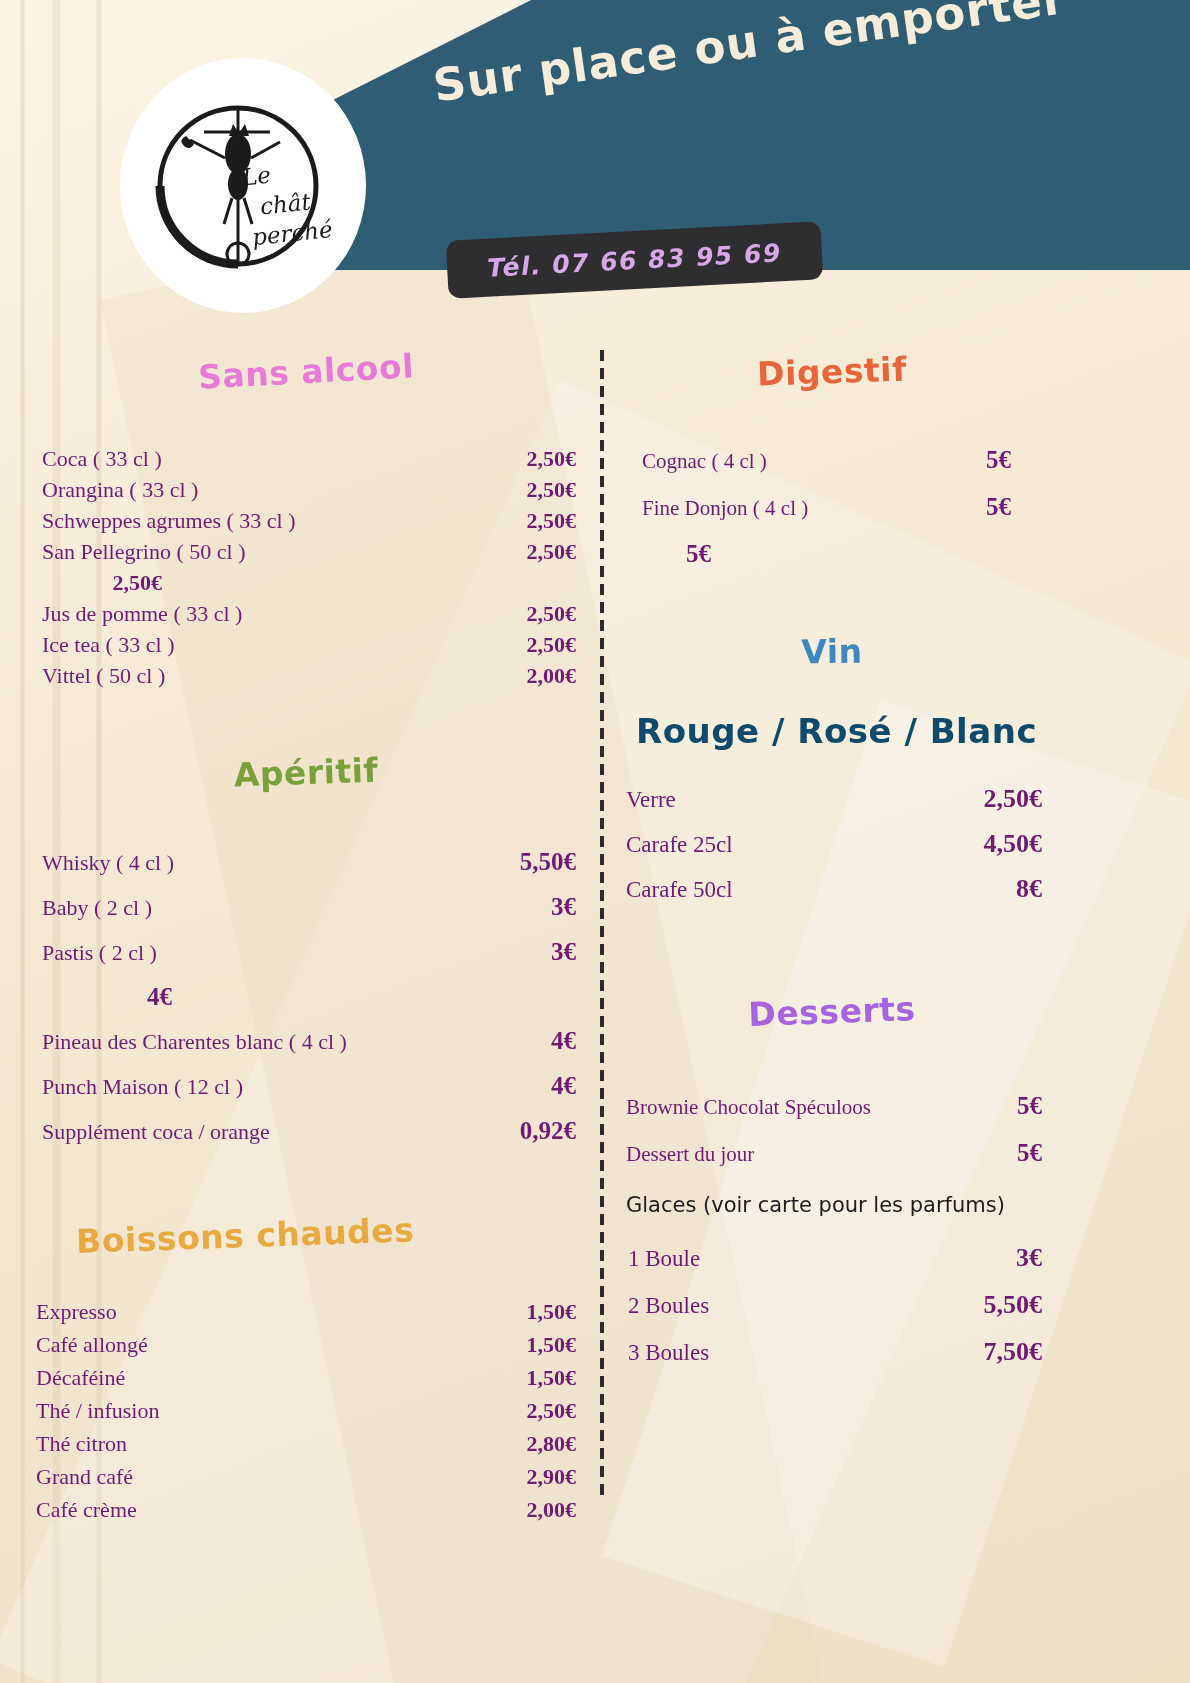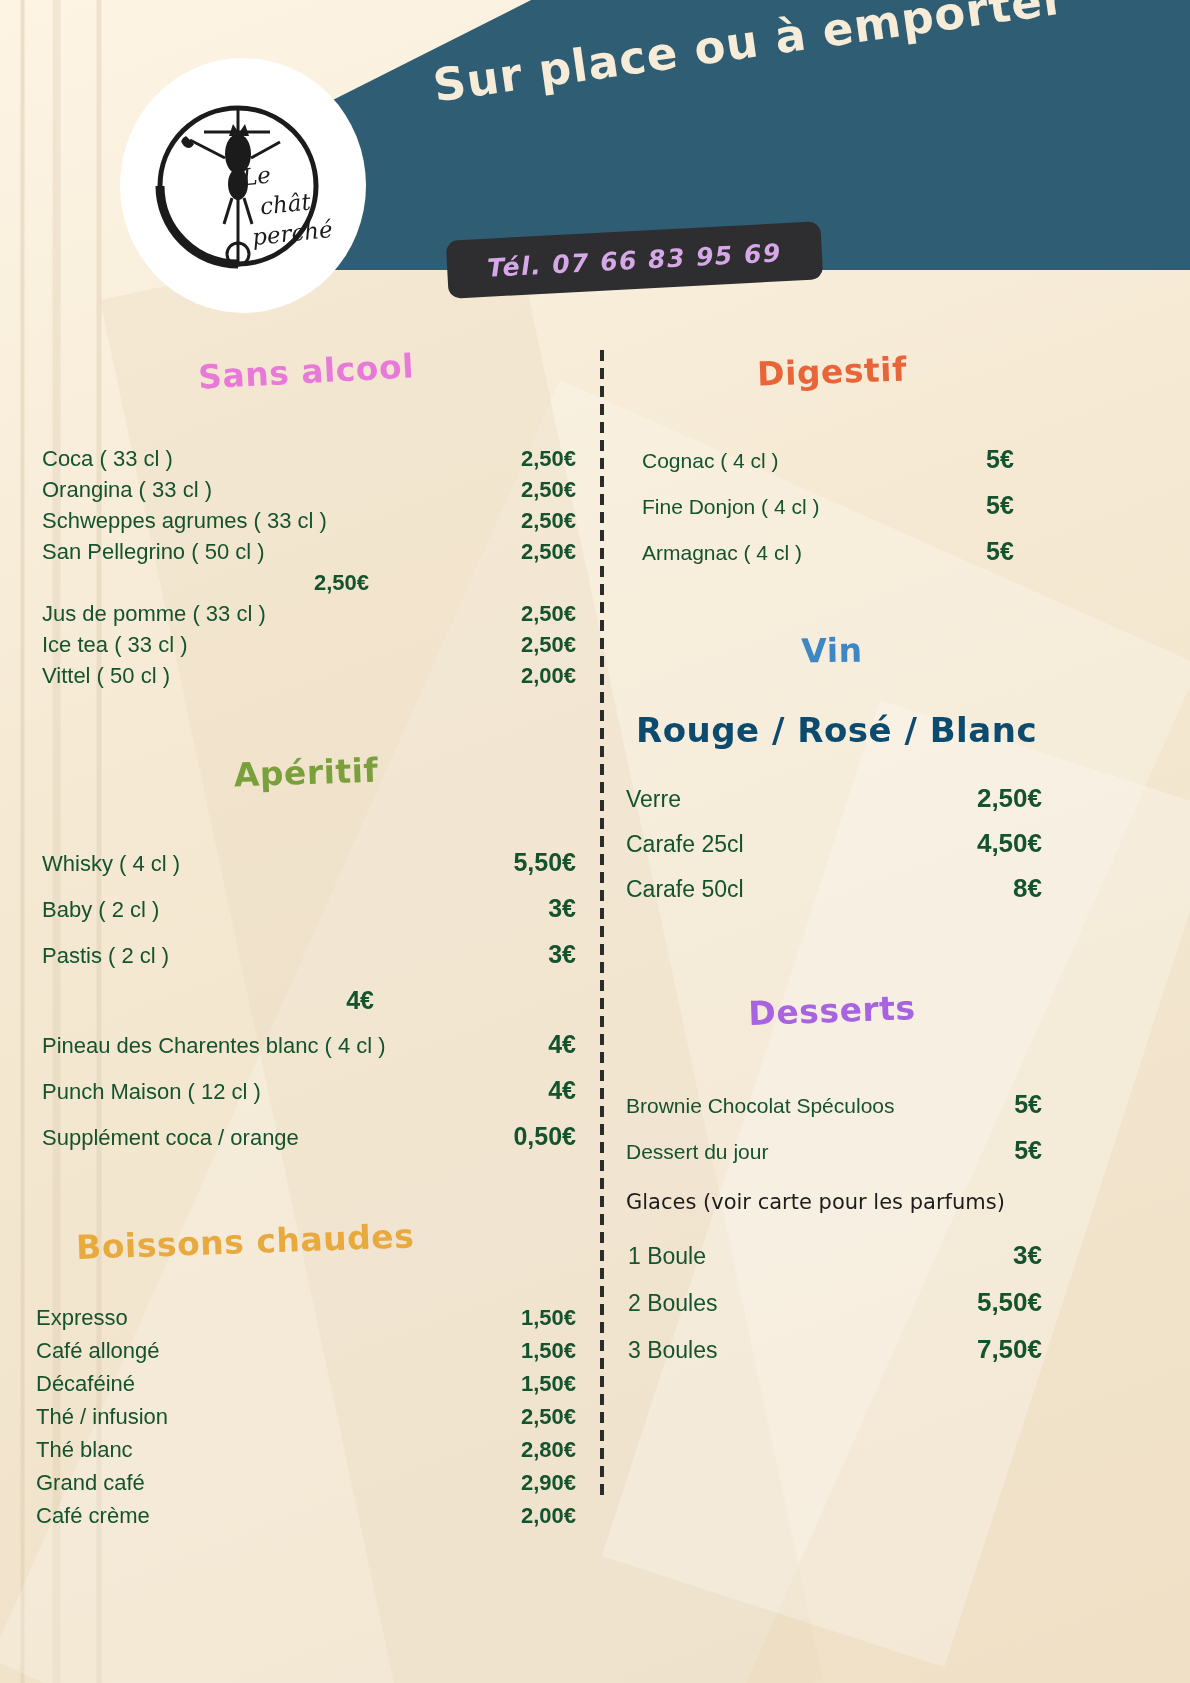--- a/index.html
+++ b/index.html
@@ -174,23 +174,22 @@
   .title-aper { color: #7aa03c; text-align: center; transform: rotate(-2deg); }
   .title-chaudes { color: #e8a93e; text-align: left; transform: rotate(-2deg); padding-left: 40px;}
   .title-dig { color: #e8653a; text-align: center; transform: rotate(-2deg); }
   .title-vin { color: #3f86c4; text-align: center; transform: rotate(-1deg); }
   .title-des { color: #a763e0; text-align: center; transform: rotate(-2deg); }
 
   .menu-list { list-style: none; margin: 0; padding: 0; }
   .menu-row {
     display: flex;
     align-items: baseline;
-    font-family: Liberation Sans, sans-serif;
-    color: #14532d;
-    justify-content: center;
+    font-family: Liberation Serif, serif;
+    color: #701a75;
   }
   .menu-row .nm { flex: 1 1 auto; }
   .menu-row .pr { flex: 0 0 auto; font-weight: bold; text-align: right; }
 
   
   #list-sans { margin-top: 52px; padding-left: 6px; }
   #list-sans .menu-row { font-size: 22px; line-height: 31px; }
   #list-sans .pr { width: 120px; }
 
   
@@ -335,21 +334,21 @@
     <li class="menu-row">
         <span class="nm">Pineau des Charentes blanc ( 4 cl )</span>
         <span class="pr">4€</span>
       </li>
     <li class="menu-row">
         <span class="nm">Punch Maison ( 12 cl )</span>
         <span class="pr">4€</span>
       </li>
     <li class="menu-row">
         <span class="nm">Supplément coca / orange</span>
-        <span class="pr">0,50€</span>
+        <span class="pr">0,92€</span>
       </li>
   </ul>
 
   <h2 class="section-title title-chaudes" style="margin-top:60px;">Boissons chaudes</h2>
   <ul class="menu-list" id="list-chaudes">
     <li class="menu-row">
         <span class="nm">Expresso</span>
         <span class="pr">1,50€</span>
       </li>
     <li class="menu-row">
@@ -358,21 +357,21 @@
       </li>
     <li class="menu-row">
         <span class="nm">Décaféiné</span>
         <span class="pr">1,50€</span>
       </li>
     <li class="menu-row">
         <span class="nm">Thé / infusion</span>
         <span class="pr">2,50€</span>
       </li>
     <li class="menu-row">
-        <span class="nm">Thé blanc</span>
+        <span class="nm">Thé citron</span>
         <span class="pr">2,80€</span>
       </li>
     <li class="menu-row">
         <span class="nm">Grand café</span>
         <span class="pr">2,90€</span>
       </li>
     <li class="menu-row">
         <span class="nm">Café crème</span>
         <span class="pr">2,00€</span>
       </li>
@@ -385,21 +384,20 @@
   <ul class="menu-list" id="list-dig">
     <li class="menu-row">
         <span class="nm">Cognac ( 4 cl )</span>
         <span class="pr">5€</span>
       </li>
     <li class="menu-row">
         <span class="nm">Fine Donjon ( 4 cl )</span>
         <span class="pr">5€</span>
       </li>
     <li class="menu-row">
-        <span class="nm">Armagnac ( 4 cl )</span>
         <span class="pr">5€</span>
       </li>
   </ul>
 
   <h2 class="section-title title-vin" style="margin-top:56px;">Vin</h2>
   <div id="vin-sub">Rouge / Rosé / Blanc</div>
   <ul class="menu-list" id="list-vin">
     <li class="menu-row">
         <span class="nm">Verre</span>
         <span class="pr">2,50€</span>

